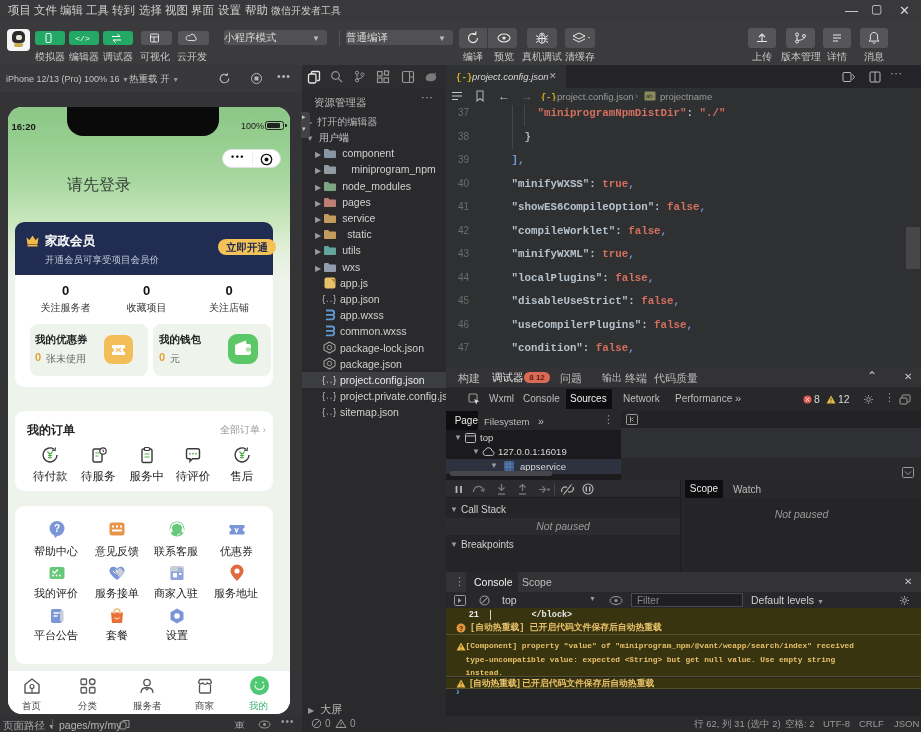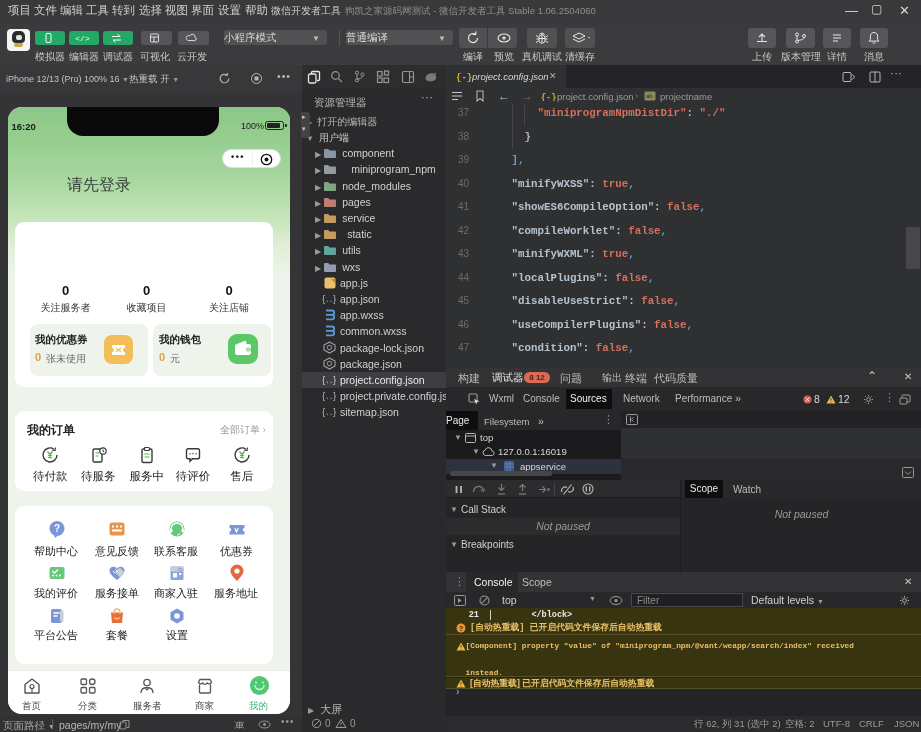--- a/index.html
+++ b/index.html
@@ -58,21 +58,20 @@
   <span class="menu" style="left:34px">文件</span>
   <span class="menu" style="left:60px">编辑</span>
   <span class="menu" style="left:86px">工具</span>
   <span class="menu" style="left:112px">转到</span>
   <span class="menu" style="left:139px">选择</span>
   <span class="menu" style="left:165px">视图</span>
   <span class="menu" style="left:191px">界面</span>
   <span class="menu" style="left:218px">设置</span>
   <span class="menu" style="left:245px">帮助</span>
   <span class="menu" style="left:271px;font-size:10px;top:4px">微信开发者工具</span>
-  <span class="wtitle" style="left:345px;top:5px;font-size:9.5px">狗凯之家源码网测试 - 微信开发者工具 Stable 1.06.2504060</span>
   <span class="winbtn" style="left:845px;top:3px;font-size:13px">—</span>
   <span class="winbtn" style="left:871px;top:2px;font-size:12px">▢</span>
   <span class="winbtn" style="left:899px;top:3px;font-size:13px">✕</span>
 </div>
 
 <div class="abs" id="toolbar">
 
   <div class="abs" style="left:7px;top:7px;width:23px;height:22px;background:#f5f5f5;border-radius:4px">
     <div class="abs" style="left:5px;top:2px;width:13px;height:12px;background:#2c2c2c;border-radius:5px 5px 4px 4px">
       <div class="abs" style="left:3.5px;top:4px;width:6px;height:5px;background:#e8e4da;border-radius:2px"></div>
@@ -211,20 +210,29 @@
       <div class="abs" style="left:29px;top:3px;width:1px;height:13px;background:#eee"></div>
       <svg class="abs" style="left:37px;top:3px" width="13" height="13" viewBox="0 0 13 13">
           <circle cx="6.5" cy="6.5" r="5.2" fill="none" stroke="#111" stroke-width="1.3"></circle>
           <circle cx="6.5" cy="6.5" r="2" fill="#111"></circle>
         </svg>
     </div>
 
     <div class="abs" style="left:59px;top:68px;font-size:16px;color:#36413a">请先登录</div>
 
     <div class="abs" style="left:7px;top:115px;width:258px;height:165px;background:#fff;border-radius:9px"></div>
+    <div class="abs" style="left:7px;top:115px;width:258px;height:53px;background:#202c51;border-radius:9px 9px 0 0">
+      <svg class="abs" style="left:10px;top:12px" width="15" height="13" viewBox="0 0 15 13">
+          <path d="M1.5 3.5 l3 2.5 L7.5 1.5 l3 4.5 l3-2.5 l-1 7 h-10 z" fill="#f0b94a"></path>
+          <rect x="2.5" y="11" width="10" height="1.5" fill="#f0b94a"></rect>
+        </svg>
+      <span class="abs" style="left:30px;top:11px;font-size:12.5px;font-weight:bold;color:#fff">家政会员</span>
+      <span class="abs" style="left:30px;top:32px;font-size:9.5px;color:#c3c9d8">开通会员可享受项目会员价</span>
+      <div class="abs" style="left:203px;top:17px;width:58px;height:16px;background:#f5c258;border-radius:9px;text-align:center;font-size:10.5px;font-weight:bold;color:#202c51;line-height:16px">立即开通</div>
+    </div>
 
     <div class="abs" style="left:7px;top:176px;width:101px;text-align:center;font-size:13px;font-weight:bold;color:#111">0</div>
     <div class="abs" style="left:88px;top:176px;width:101px;text-align:center;font-size:13px;font-weight:bold;color:#111">0</div>
     <div class="abs" style="left:170px;top:176px;width:102px;text-align:center;font-size:13px;font-weight:bold;color:#111">0</div>
     <div class="abs" style="left:7px;top:194px;width:101px;text-align:center;font-size:10px;color:#333">关注服务者</div>
     <div class="abs" style="left:88px;top:194px;width:101px;text-align:center;font-size:10px;color:#333">收藏项目</div>
     <div class="abs" style="left:170px;top:194px;width:102px;text-align:center;font-size:10px;color:#333">关注店铺</div>
 
     <div class="abs" style="left:22px;top:217px;width:118px;height:52px;background:#eef4ec;border-radius:8px">
       <span class="abs" style="left:5px;top:9px;font-size:10.5px;font-weight:bold;color:#222">我的优惠券</span>
@@ -658,21 +666,21 @@
         <path d="M5.5 1 v1.5 M5.5 8.5 V10 M1 5.5 h1.5 M8.5 5.5 H10 M2.3 2.3 l1 1 M7.7 7.7 l1 1 M8.7 2.3 l-1 1 M3.3 7.7 l-1 1" stroke="#9a9a9a" stroke-width="1"></path>
       </svg>
     <span class="abs" style="left:438px;top:4px;font-size:11px;color:#9a9a9a">⋮</span>
     <svg class="abs" style="left:453px;top:7px" width="12" height="11" viewBox="0 0 12 11">
         <rect x="3" y="1" width="8" height="7" rx="1" fill="none" stroke="#9a9a9a"></rect>
         <rect x="1" y="4" width="7" height="6" rx="1" fill="#28282b" stroke="#9a9a9a"></rect>
       </svg>
   </div>
 
   <div class="abs" style="left:0;top:43px;width:175px;height:19px;background:#28282b">
-    <div class="abs" style="left:0;top:0;width:32px;height:19px;background:#0e0e10;color:#e8e8e8;font-size:10px;text-align:left;line-height:19px">Page</div>
+    <div class="abs" style="left:0;top:0;width:32px;height:19px;background:#0e0e10;color:#e8e8e8;font-size:10px;text-align:right;line-height:19px">Page</div>
     <span class="abs" style="left:38px;top:4.5px;font-size:9.5px">Filesystem</span>
     <span class="abs" style="left:92px;top:4px;font-size:10.5px">»</span>
     <span class="abs" style="left:157px;top:2px;font-size:11px;color:#9a9a9a">⋮</span>
   </div>
 
   <div class="abs" style="left:0;top:62px;width:175px;height:50px;background:#1b1b1e">
     <span class="abs" style="left:8px;top:3px;font-size:8px;color:#9a9a9a">▼</span>
     <svg class="abs" style="left:19px;top:3px" width="11" height="10" viewBox="0 0 11 10">
         <rect x="0.5" y="0.5" width="10" height="9" rx="1" fill="none" stroke="#b8b8b8"></rect>
         <path d="M0.5 3 h10" stroke="#b8b8b8"></path>
@@ -798,20 +806,21 @@
       </svg>
     <span class="abs" style="left:24px;top:14.5px;font-size:8.8px;font-weight:bold;color:#e8c06a">[自动热重载] 已开启代码文件保存后自动热重载</span>
   </div>
 
   <div class="abs" style="left:0;top:63px;width:475px;height:42px;background:#38340f;border-bottom:1px solid #55502a">
     <svg class="abs" style="left:10px;top:7px" width="10" height="9" viewBox="0 0 10 9">
         <path d="M5 0.5 L9.5 8.5 H0.5 z" fill="#e8b84a"></path>
         <path d="M5 3 v2.7 M5 7 v.8" stroke="#5a4a10" stroke-width="1"></path>
       </svg>
     <span class="abs mono" style="left:19.6px;top:7px;font-size:7.8px;font-weight:bold;color:#e8c06a">[Component] property "value" of "miniprogram_npm/@vant/weapp/search/index" received</span>
+    <span class="abs mono" style="left:19.6px;top:20.5px;font-size:7.8px;font-weight:bold;color:#e8c06a">type-uncompatible value: expected &lt;String&gt; but get null value. Use empty string</span>
     <span class="abs mono" style="left:19.6px;top:33.5px;font-size:7.8px;font-weight:bold;color:#e8c06a">instead.</span>
   </div>
 
   <div class="abs" style="left:0;top:106px;width:475px;height:11px;background:#38340f;border-bottom:1px solid #55502a">
     <svg class="abs" style="left:10px;top:1px" width="10" height="9" viewBox="0 0 10 9">
         <path d="M5 0.5 L9.5 8.5 H0.5 z" fill="#e8b84a"></path>
         <path d="M5 3 v2.7 M5 7 v.8" stroke="#5a4a10" stroke-width="1"></path>
       </svg>
     <span class="abs" style="left:24px;top:0px;font-size:8.8px;font-weight:bold;color:#e8c06a">[自动热重载] 已开启代码文件保存后自动热重载</span>
   </div>

